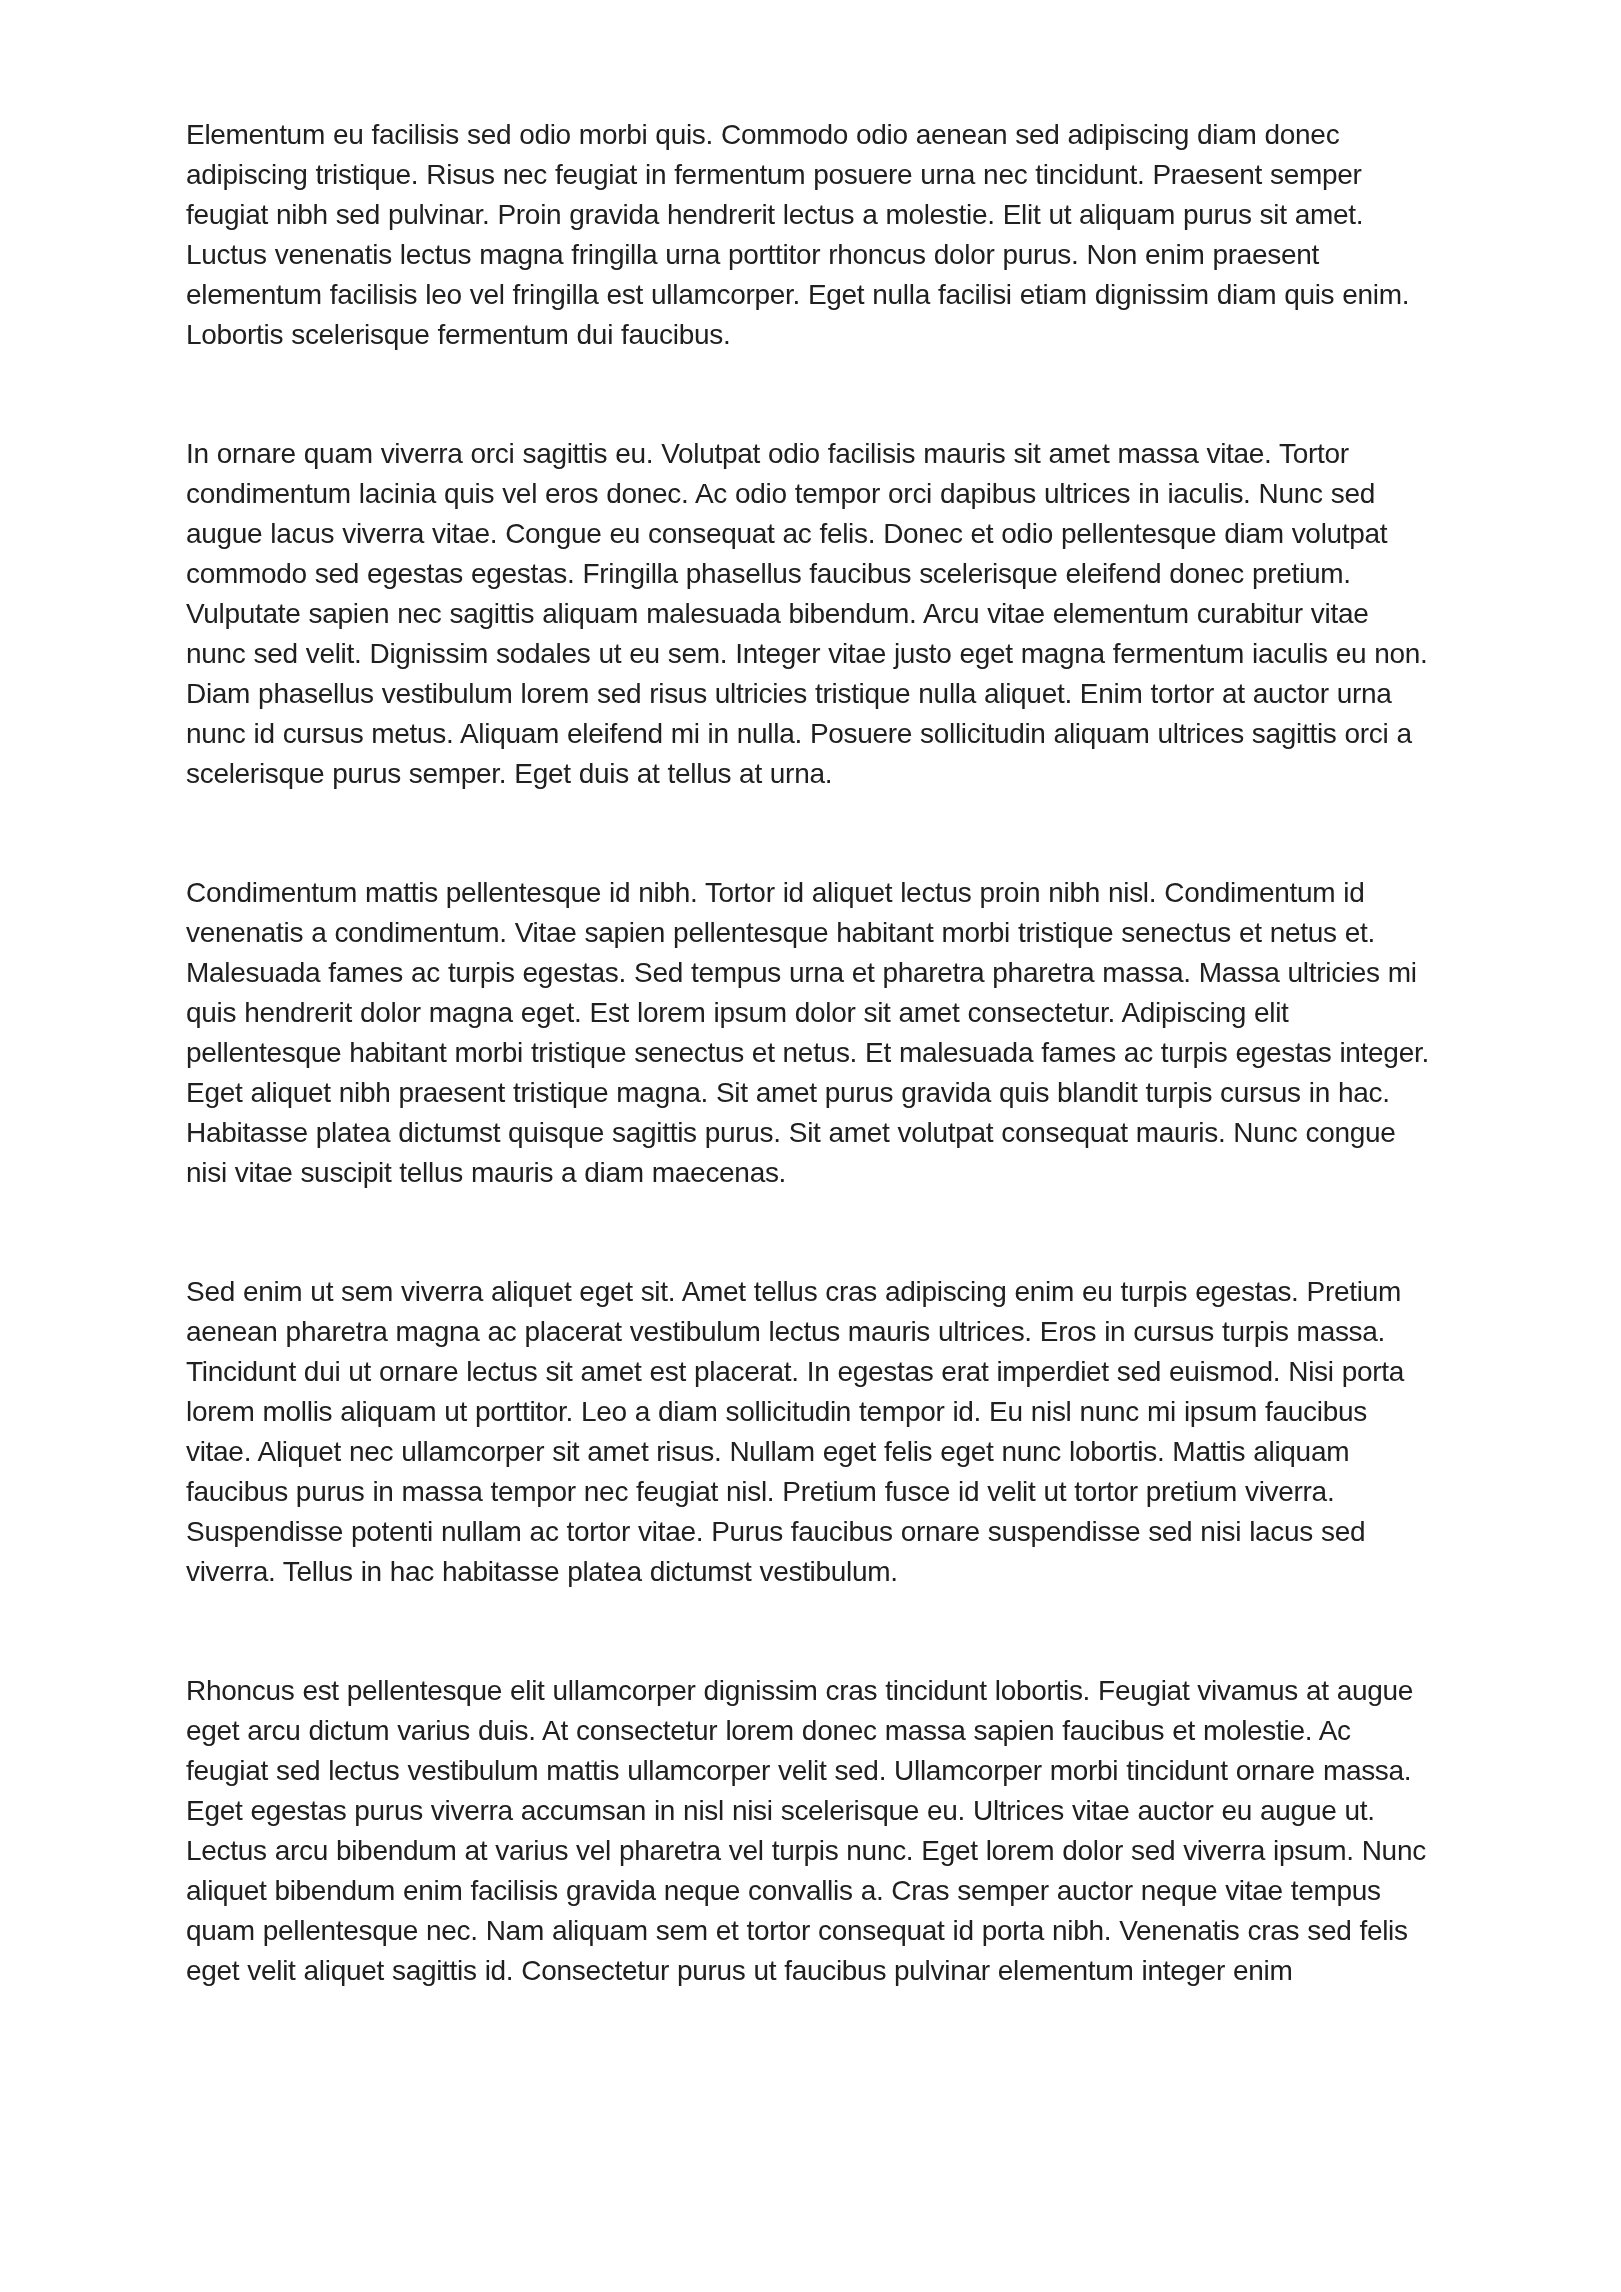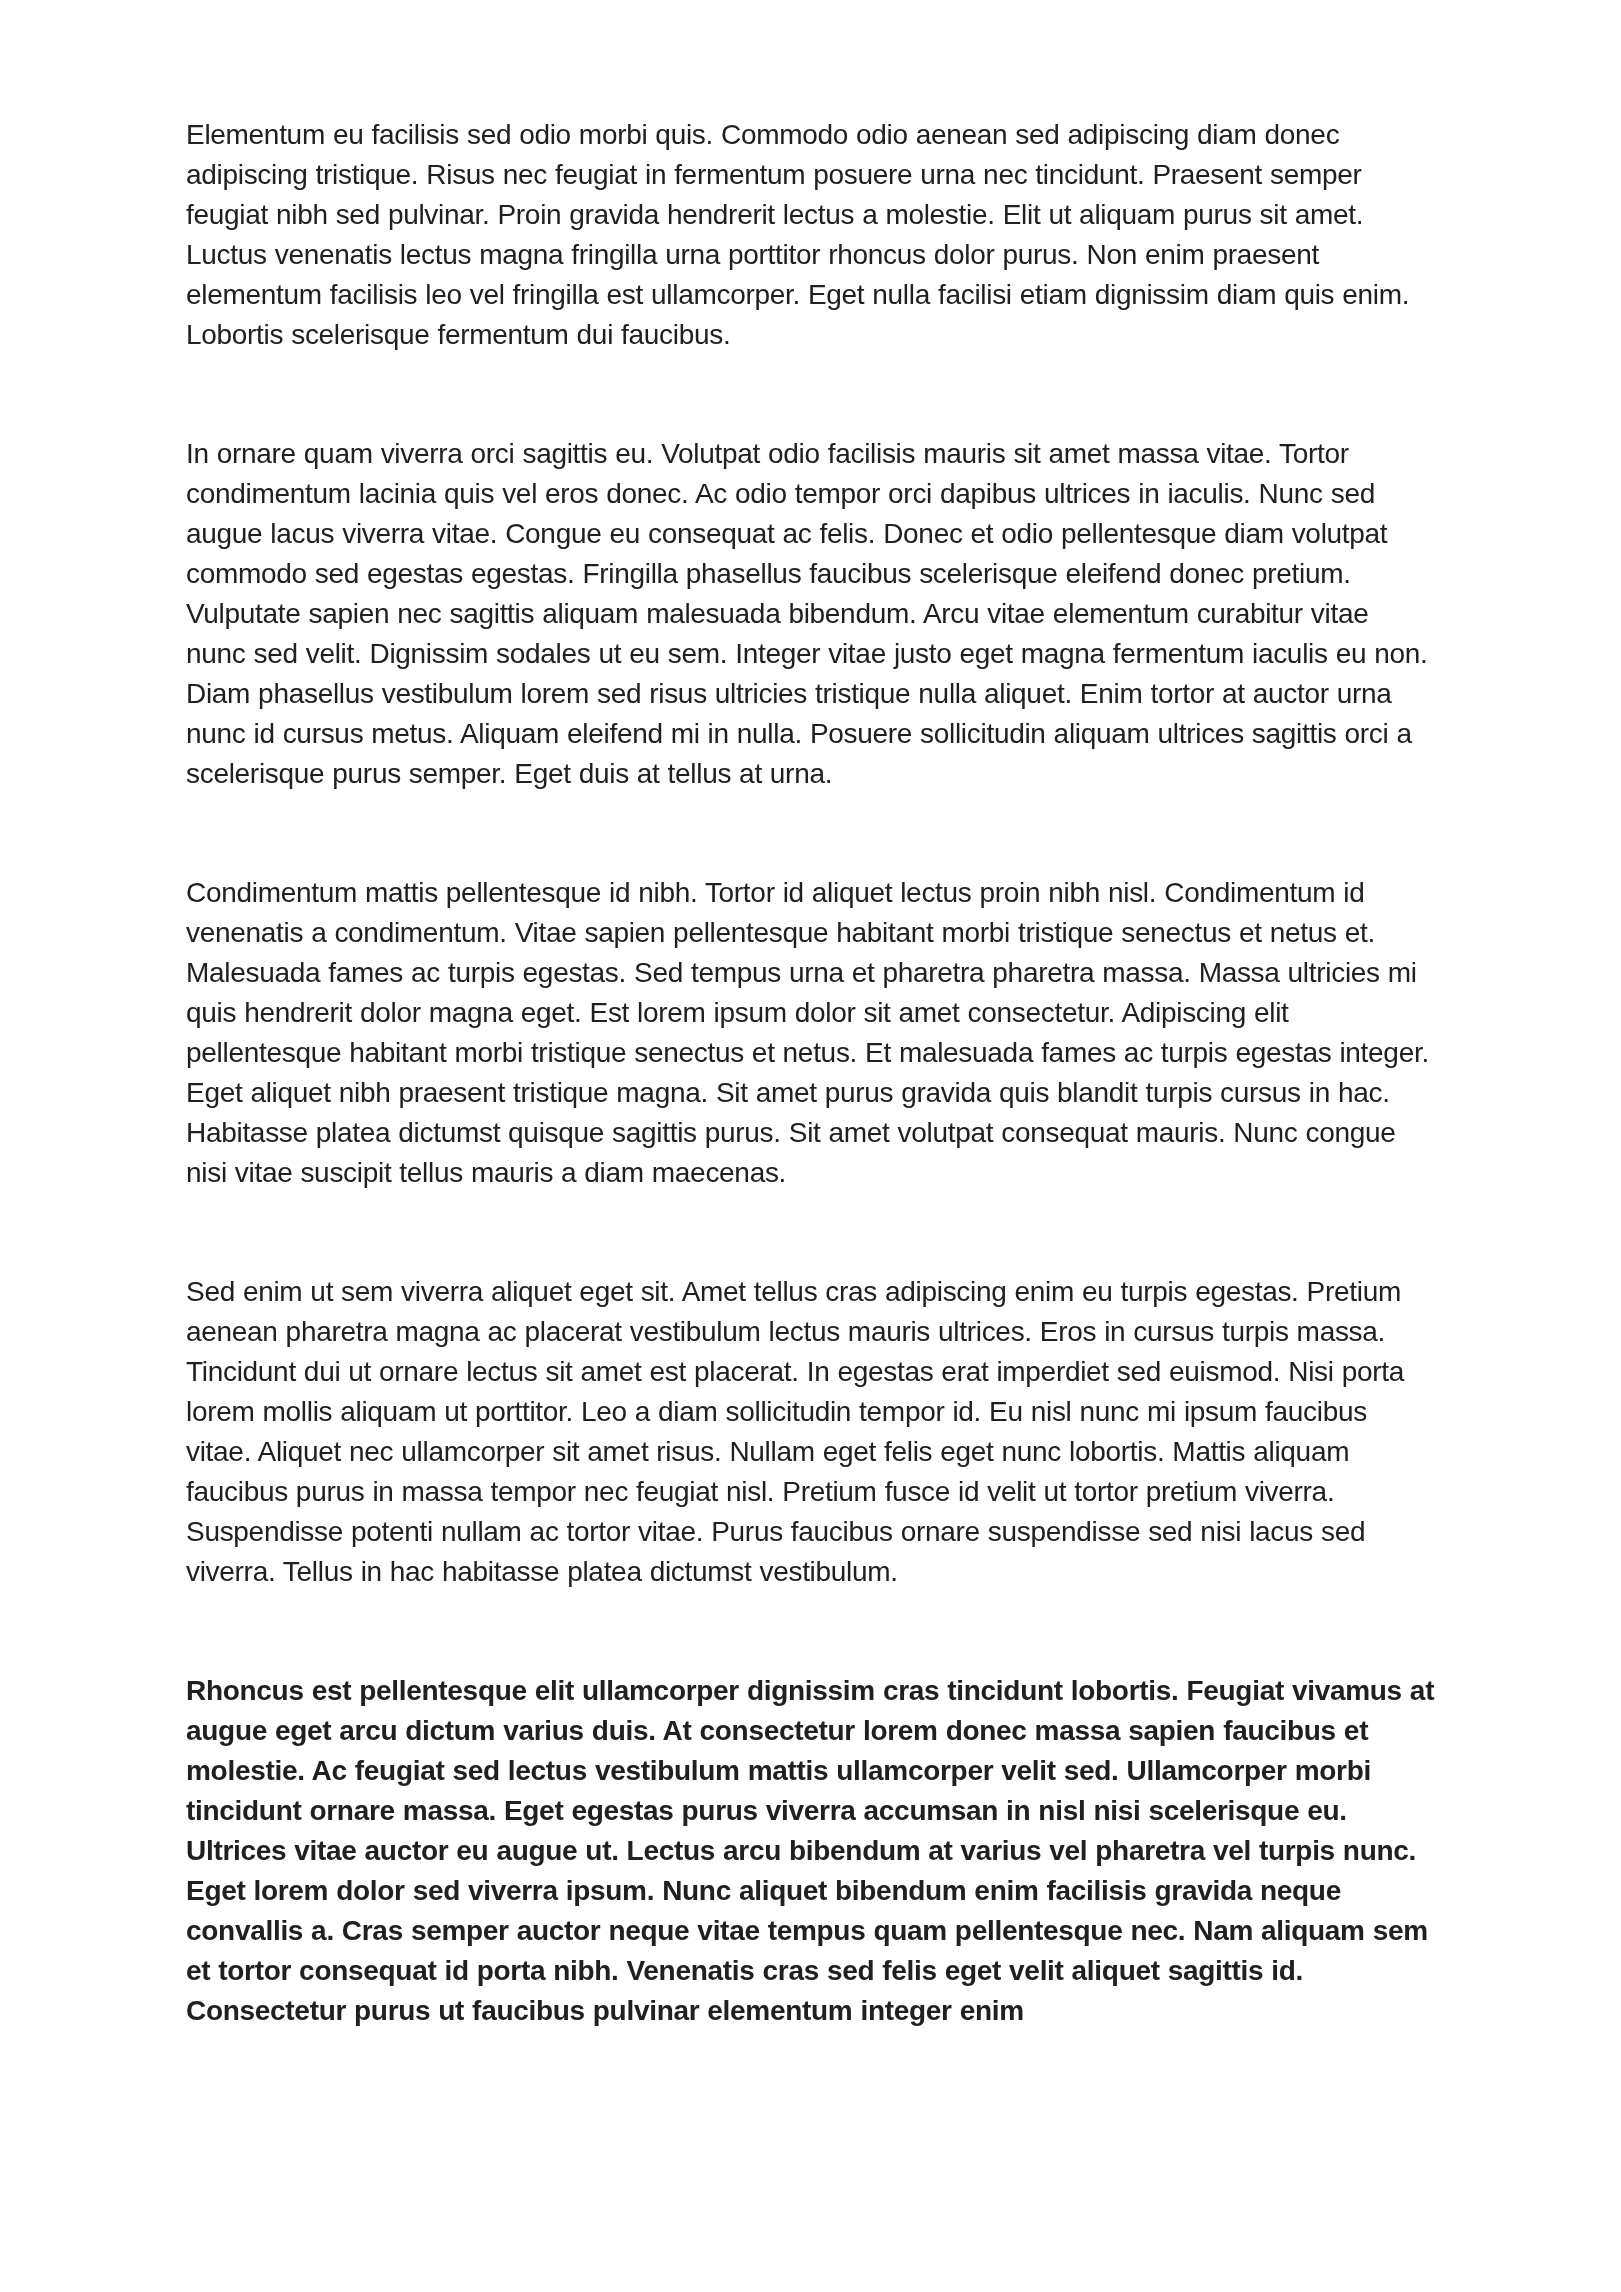--- a/index.html
+++ b/index.html
@@ -21,21 +21,20 @@
     letter-spacing: -0.3px;
     color: #202020;
   }
   .para {
     margin: 0 0 79px 0;
     text-align: left;
     word-spacing: 0.5px;
   }
   .para:last-child {
     margin-bottom: 0;
-    font-weight: bold;
   }
 </style>
 </head>
 <body>
 
 <div class="page" style="background: rgb(255, 255, 255); color: rgb(32, 32, 32);">
   <p class="para">Elementum eu facilisis sed odio morbi quis. Commodo odio aenean sed adipiscing diam donec adipiscing tristique. Risus nec feugiat in fermentum posuere urna nec tincidunt. Praesent semper feugiat nibh sed pulvinar. Proin gravida hendrerit lectus a molestie. Elit ut aliquam purus sit amet. Luctus venenatis lectus magna fringilla urna porttitor rhoncus dolor purus. Non enim praesent elementum facilisis leo vel fringilla est ullamcorper. Eget nulla facilisi etiam dignissim diam quis enim. Lobortis scelerisque fermentum dui faucibus.</p>
   <p class="para">In ornare quam viverra orci sagittis eu. Volutpat odio facilisis mauris sit amet massa vitae. Tortor condimentum lacinia quis vel eros donec. Ac odio tempor orci dapibus ultrices in iaculis. Nunc sed augue lacus viverra vitae. Congue eu consequat ac felis. Donec et odio pellentesque diam volutpat commodo sed egestas egestas. Fringilla phasellus faucibus scelerisque eleifend donec pretium. Vulputate sapien nec sagittis aliquam malesuada bibendum. Arcu vitae elementum curabitur vitae nunc sed velit. Dignissim sodales ut eu sem. Integer vitae justo eget magna fermentum iaculis eu non. Diam phasellus vestibulum lorem sed risus ultricies tristique nulla aliquet. Enim tortor at auctor urna nunc id cursus metus. Aliquam eleifend mi in nulla. Posuere sollicitudin aliquam ultrices sagittis orci a scelerisque purus semper. Eget duis at tellus at urna.</p>
   <p class="para">Condimentum mattis pellentesque id nibh. Tortor id aliquet lectus proin nibh nisl. Condimentum id venenatis a condimentum. Vitae sapien pellentesque habitant morbi tristique senectus et netus et. Malesuada fames ac turpis egestas. Sed tempus urna et pharetra pharetra massa. Massa ultricies mi quis hendrerit dolor magna eget. Est lorem ipsum dolor sit amet consectetur. Adipiscing elit pellentesque habitant morbi tristique senectus et netus. Et malesuada fames ac turpis egestas integer. Eget aliquet nibh praesent tristique magna. Sit amet purus gravida quis blandit turpis cursus in hac. Habitasse platea dictumst quisque sagittis purus. Sit amet volutpat consequat mauris. Nunc congue nisi vitae suscipit tellus mauris a diam maecenas.</p>
   <p class="para">Sed enim ut sem viverra aliquet eget sit. Amet tellus cras adipiscing enim eu turpis egestas. Pretium aenean pharetra magna ac placerat vestibulum lectus mauris ultrices. Eros in cursus turpis massa. Tincidunt dui ut ornare lectus sit amet est placerat. In egestas erat imperdiet sed euismod. Nisi porta lorem mollis aliquam ut porttitor. Leo a diam sollicitudin tempor id. Eu nisl nunc mi ipsum faucibus vitae. Aliquet nec ullamcorper sit amet risus. Nullam eget felis eget nunc lobortis. Mattis aliquam faucibus purus in massa tempor nec feugiat nisl. Pretium fusce id velit ut tortor pretium viverra. Suspendisse potenti nullam ac tortor vitae. Purus faucibus ornare suspendisse sed nisi lacus sed viverra. Tellus in hac habitasse platea dictumst vestibulum.</p>

